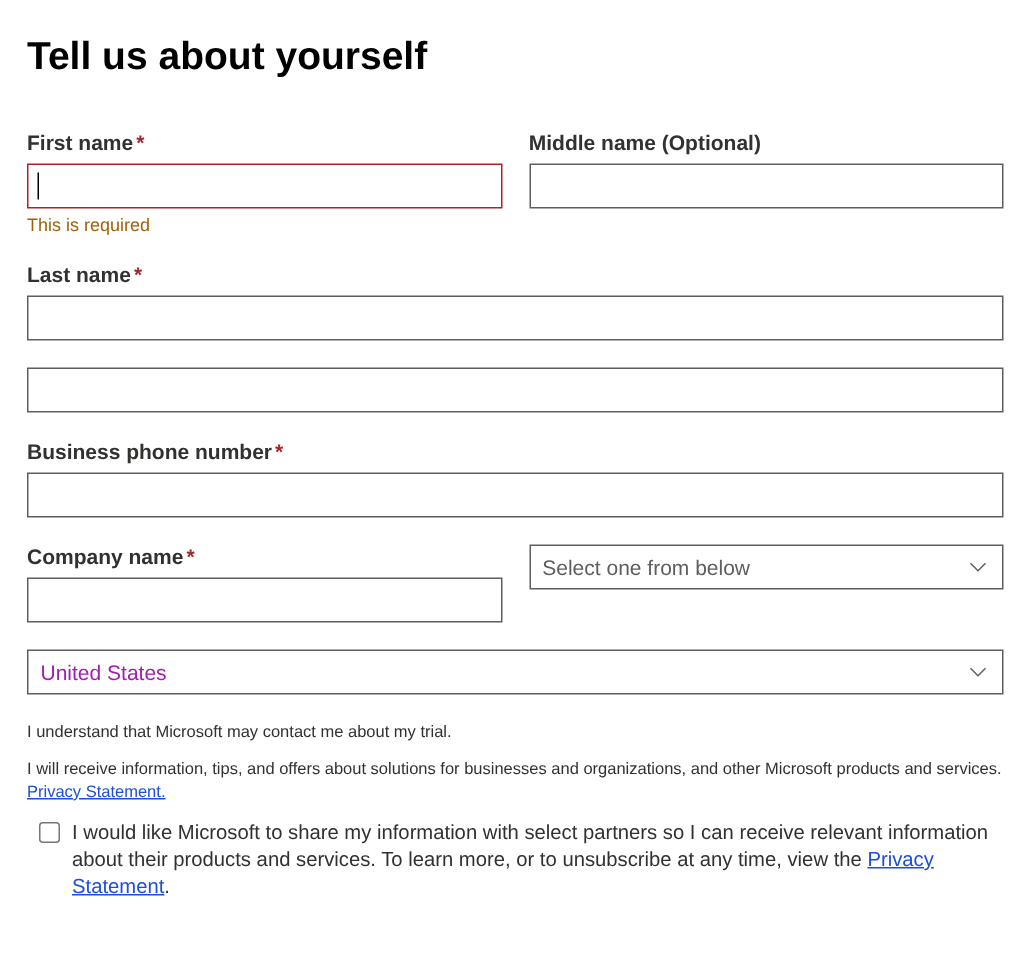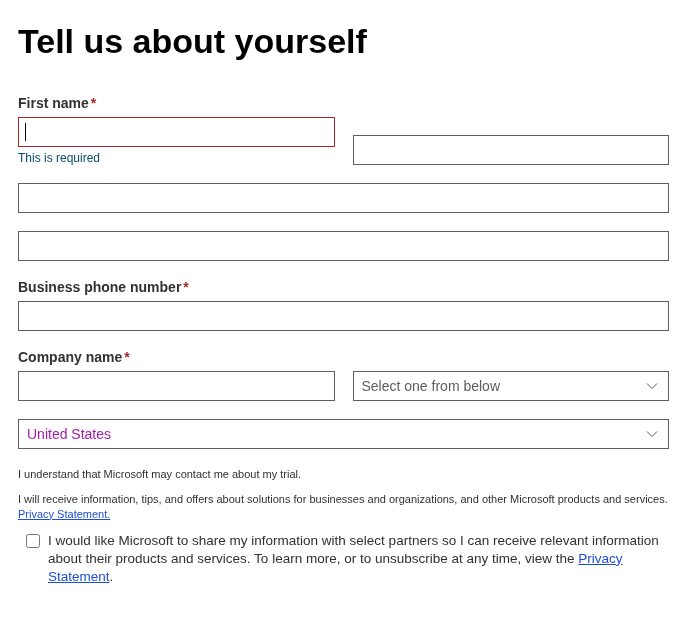--- a/index.html
+++ b/index.html
@@ -4,30 +4,30 @@
   <style>
     * { box-sizing: border-box; margin: 0; padding: 0; }
     body {
       font-family: "Segoe UI", -apple-system, BlinkMacSystemFont, sans-serif;
       padding: 22px 18px;
       width: 687px;
       background: #fff;
       color: #1b1a19;
     }
     h1 {
-      font-size: 34px;
+      font-size: 26px;
       font-weight: 700;
       margin-bottom: 34px;
       color: #000;
     }
     .row {
       display: flex;
       gap: 18px;
       margin-bottom: 18px;
-      align-items: flex-end;
+      align-items: flex-start;
     }
     .field {
       display: flex;
       flex-direction: column;
     }
     .col-half { flex: 1 1 0; }
     .col-full { width: 100%; }
     label {
       font-size: 14px;
       font-weight: 600;
@@ -41,21 +41,21 @@
       padding: 4px 8px;
       font-size: 14px;
       border: 1px solid #605e5c;
       background: #fff;
       color: #323130;
       font-family: inherit;
     }
     .invalid { border: 1px solid #a4262c; }
     .err {
       font-size: 12px;
-      color: #0c4a6e;
+      color: #a16207;
       margin-top: 4px;
       font-weight: 400;
     }
     .select {
       display: flex;
       align-items: center;
       justify-content: space-between;
       cursor: pointer;
       padding-right: 10px;
     }
@@ -112,26 +112,30 @@
   <div class="field col-half">
     <label>
       <span>First name</span><span class="req">*</span>
     </label>
     <div class="input-with-caret invalid" style="height:30px;border:1px solid #a4262c;">
       <span class="caret-bar"></span>
     </div>
     <div class="err">This is required</div>
   </div>
   <div class="field col-half">
+    <label>Middle name (Optional)</label>
     <input type="text" value="" style="">
   </div>
 </div>
 
 <div class="row">
   <div class="field col-full">
+    <label>
+      <span>Last name</span><span class="req">*</span>
+    </label>
     <input type="text" value="" style="">
   </div>
 </div>
 
 <div class="row">
   <div class="field col-full">
     <input type="text" value="" style="">
   </div>
 </div>
 

